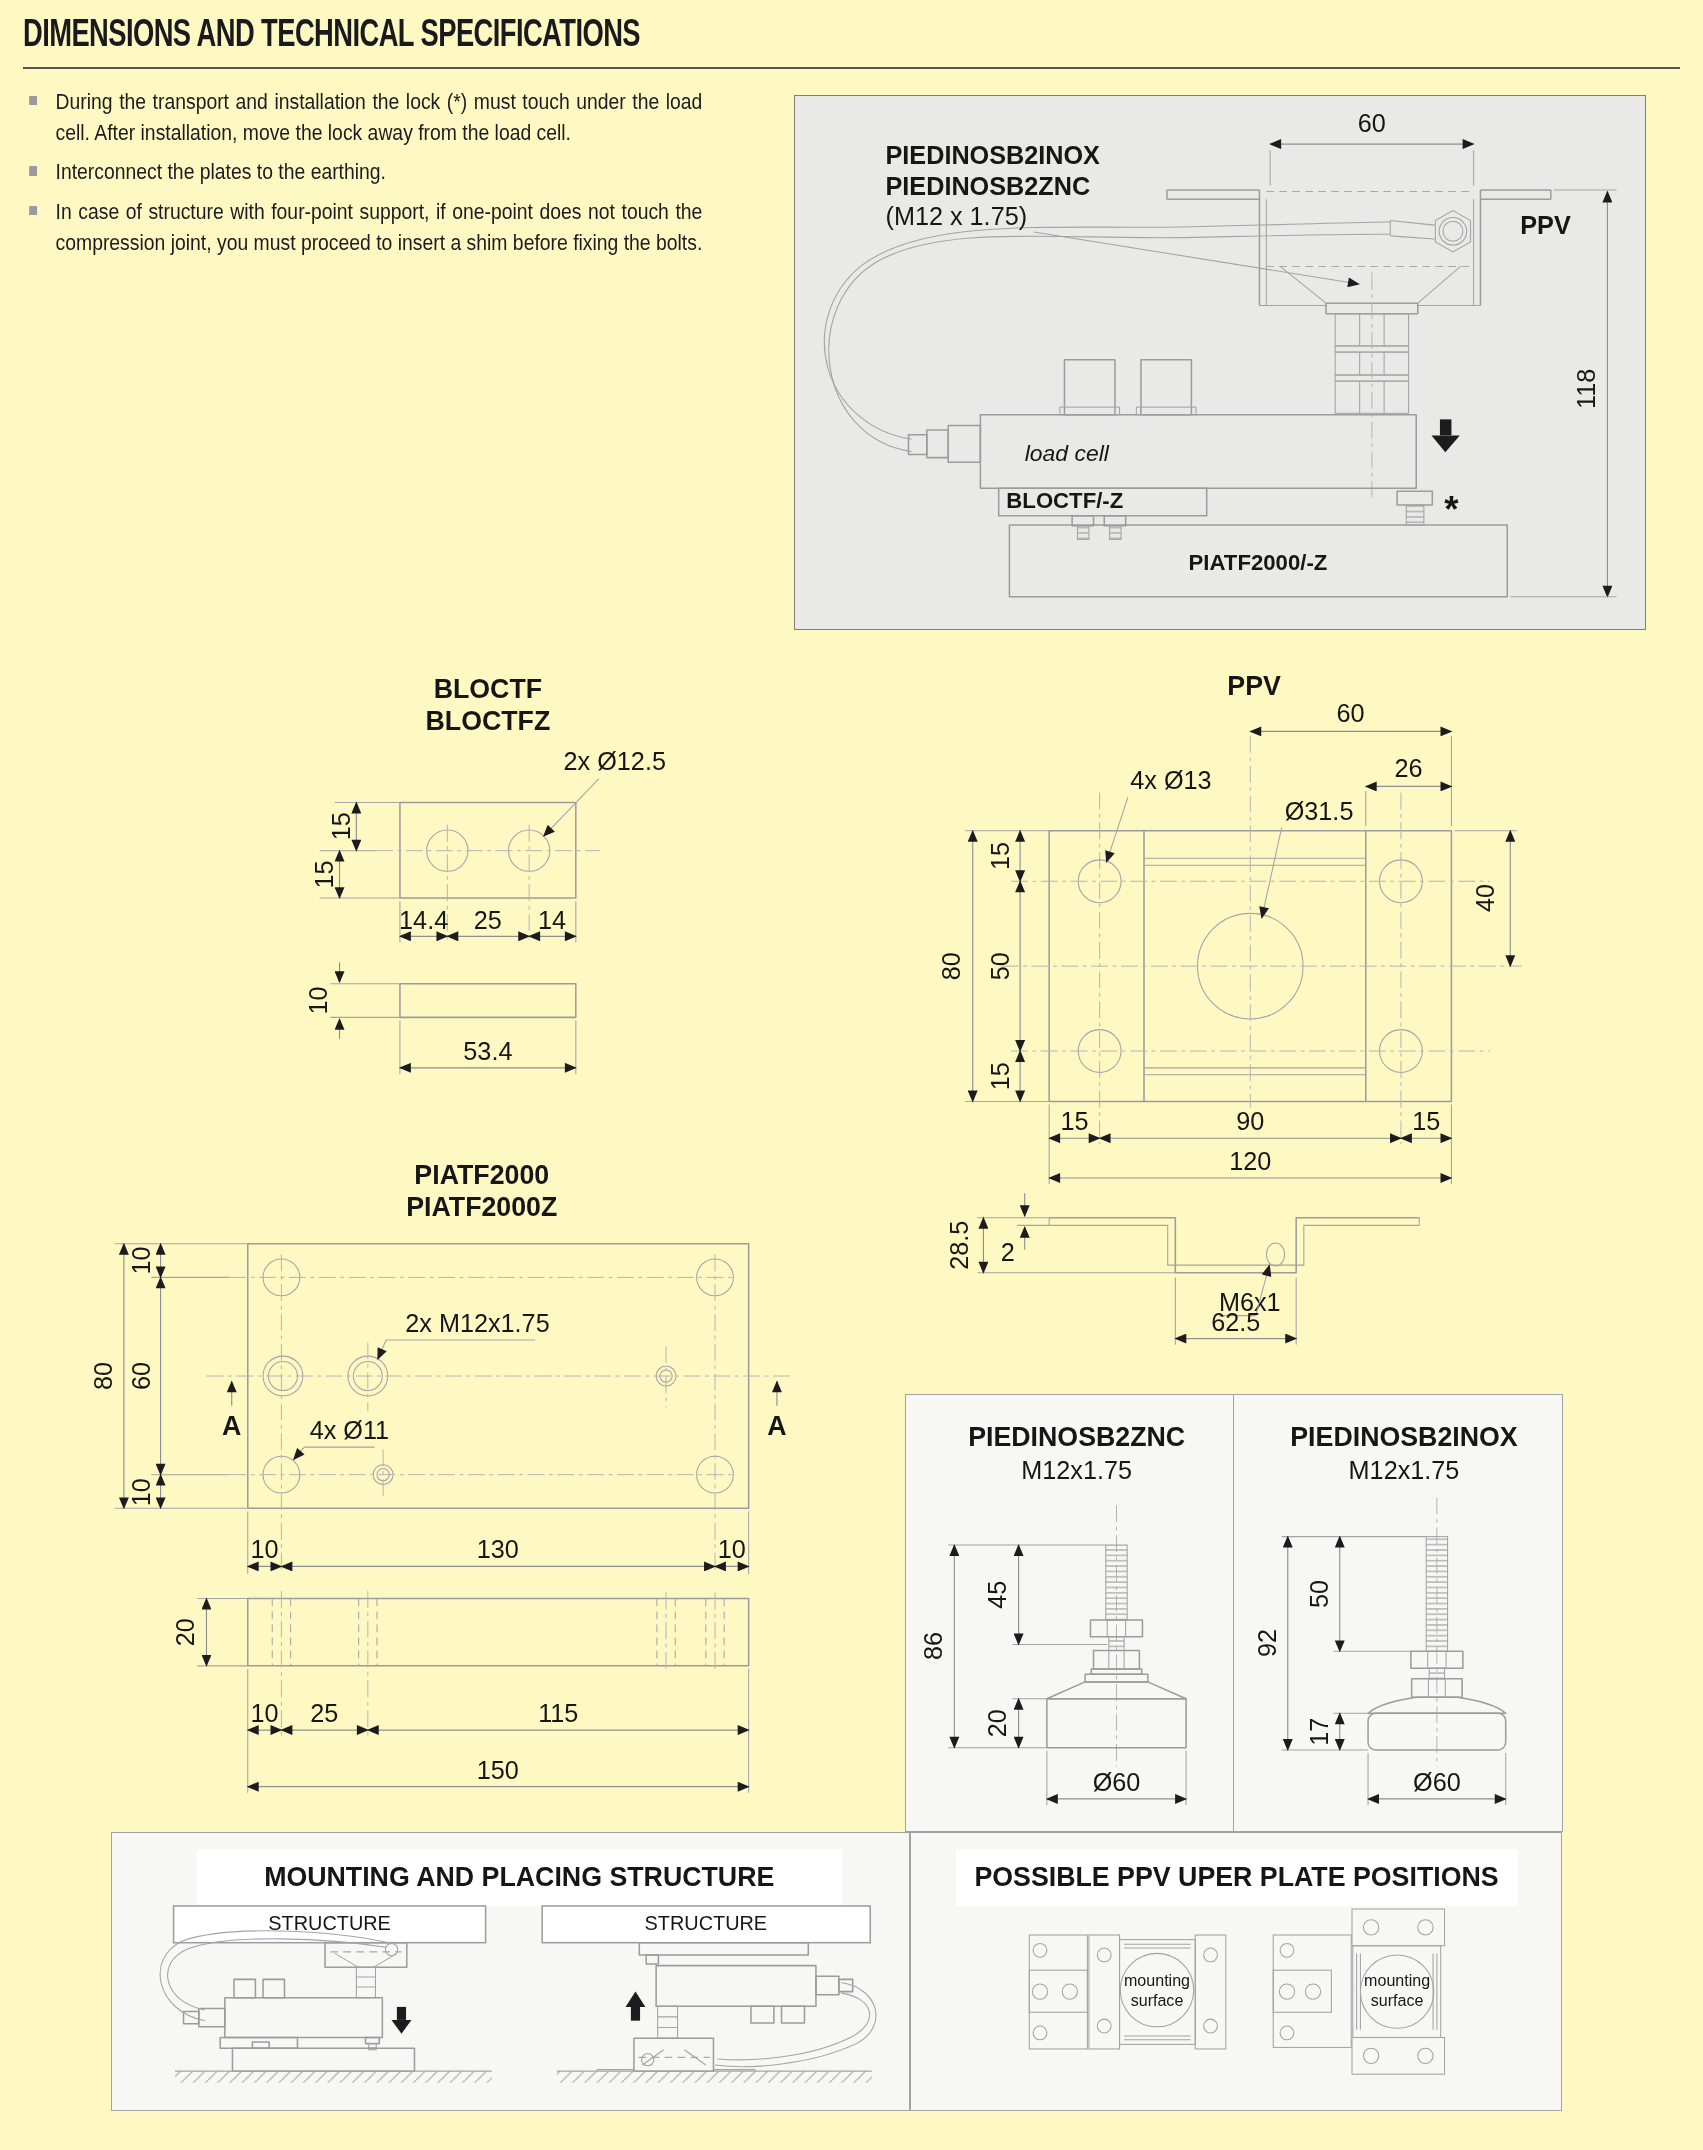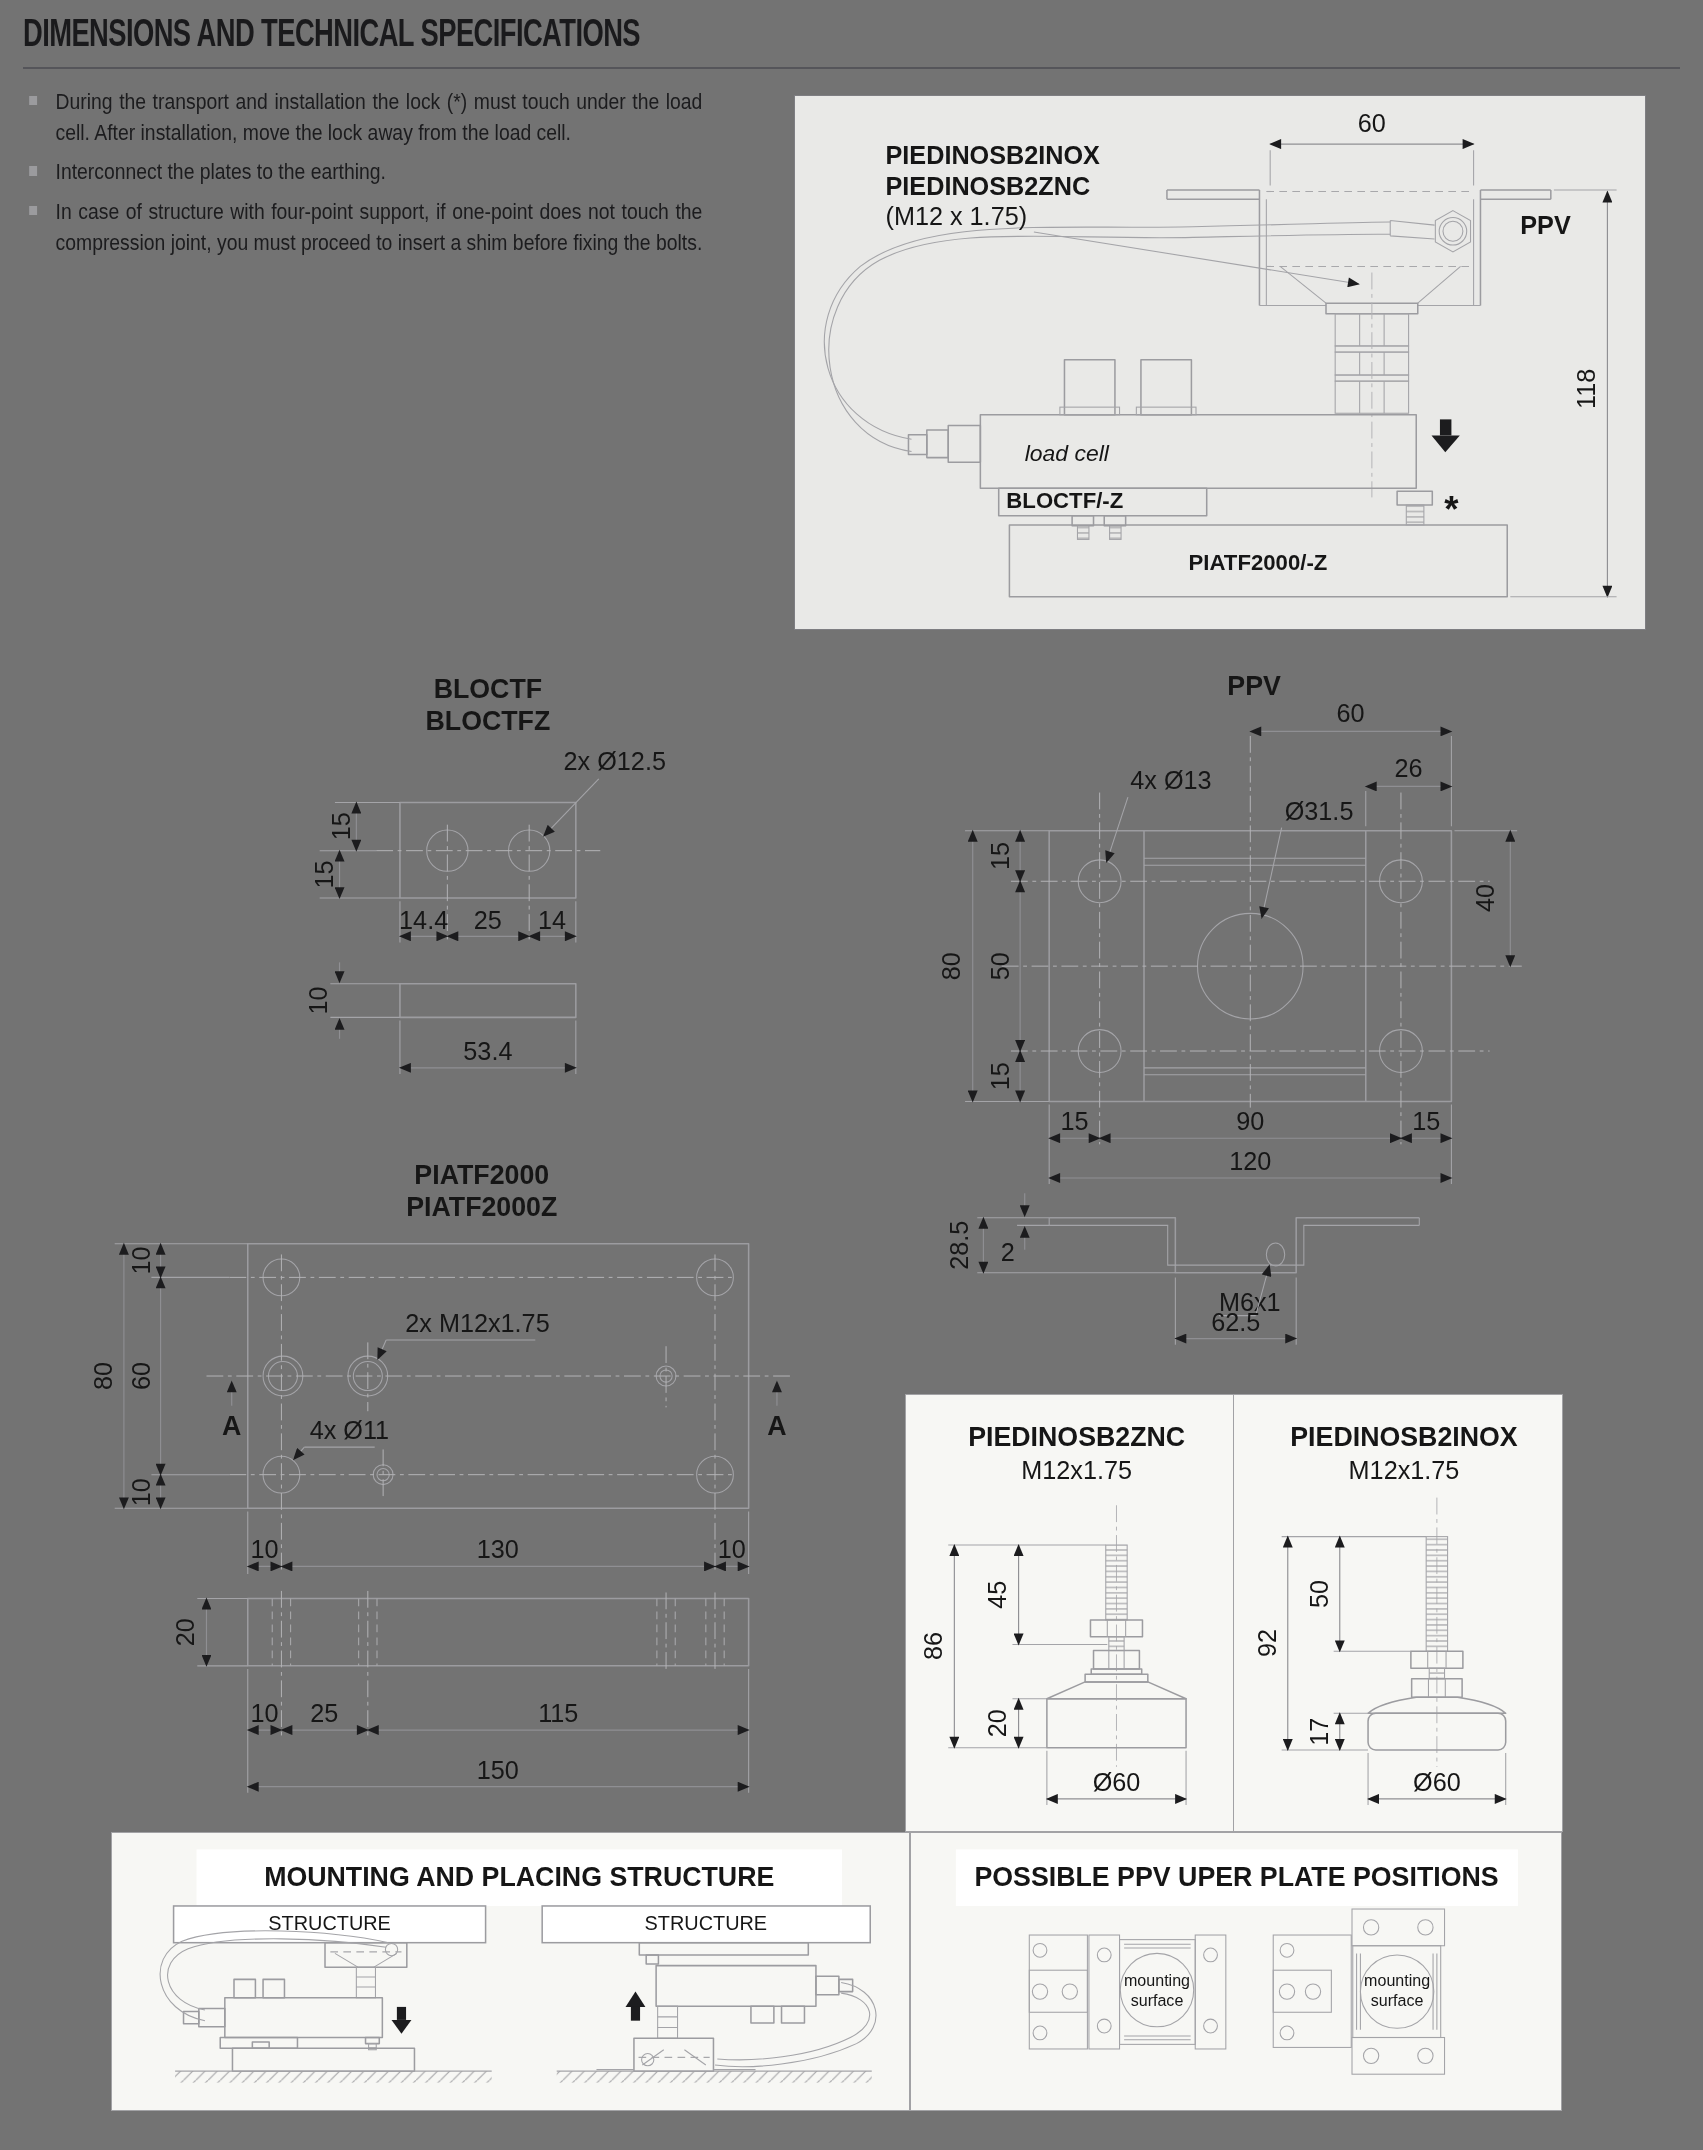--- a/index.html
+++ b/index.html
@@ -1,16 +1,16 @@
 <!DOCTYPE html>
 <html style="font-size:12.2px"><head>
 <meta charset="utf-8">
 <style>
   html,body{margin:0;padding:0;background:#e8e8e8;}
-  .page{position:relative;width:1703px;height:2151px;background:#737373;overflow:hidden;
+  .page{position:relative;width:1703px;height:2151px;background:#fef9c3;overflow:hidden;
         font-family:"Liberation Sans",sans-serif;color:#161616;}
   .hdr{position:absolute;left:23px;top:12.2px;font:bold 38px/43px "Liberation Sans",sans-serif;
        letter-spacing:-0.8px;transform:scaleX(.72);transform-origin:left top;white-space:nowrap;color:#1a1a1c;}
   .rule{position:absolute;left:23px;top:67px;width:1657px;border-top:2.3px solid #55555a;}
   .notes{position:absolute;left:23px;top:86px;width:772px;margin:0;padding:0;list-style:none;
          font:22px/31px "Liberation Sans",sans-serif;transform:scaleX(.88);transform-origin:left top;color:#1c1c1e;}
   .notes li{position:relative;padding-left:37px;margin-bottom:8.4px;}
   .notes .sq{position:absolute;left:6.9px;top:10px;width:9.2px;height:9.2px;background:#9b9b9e;}
   .notes .nt{display:block;text-align:justify;}
   .ovbox{position:absolute;left:794px;top:95px;width:852px;height:535px;background:#e9e9e7;

